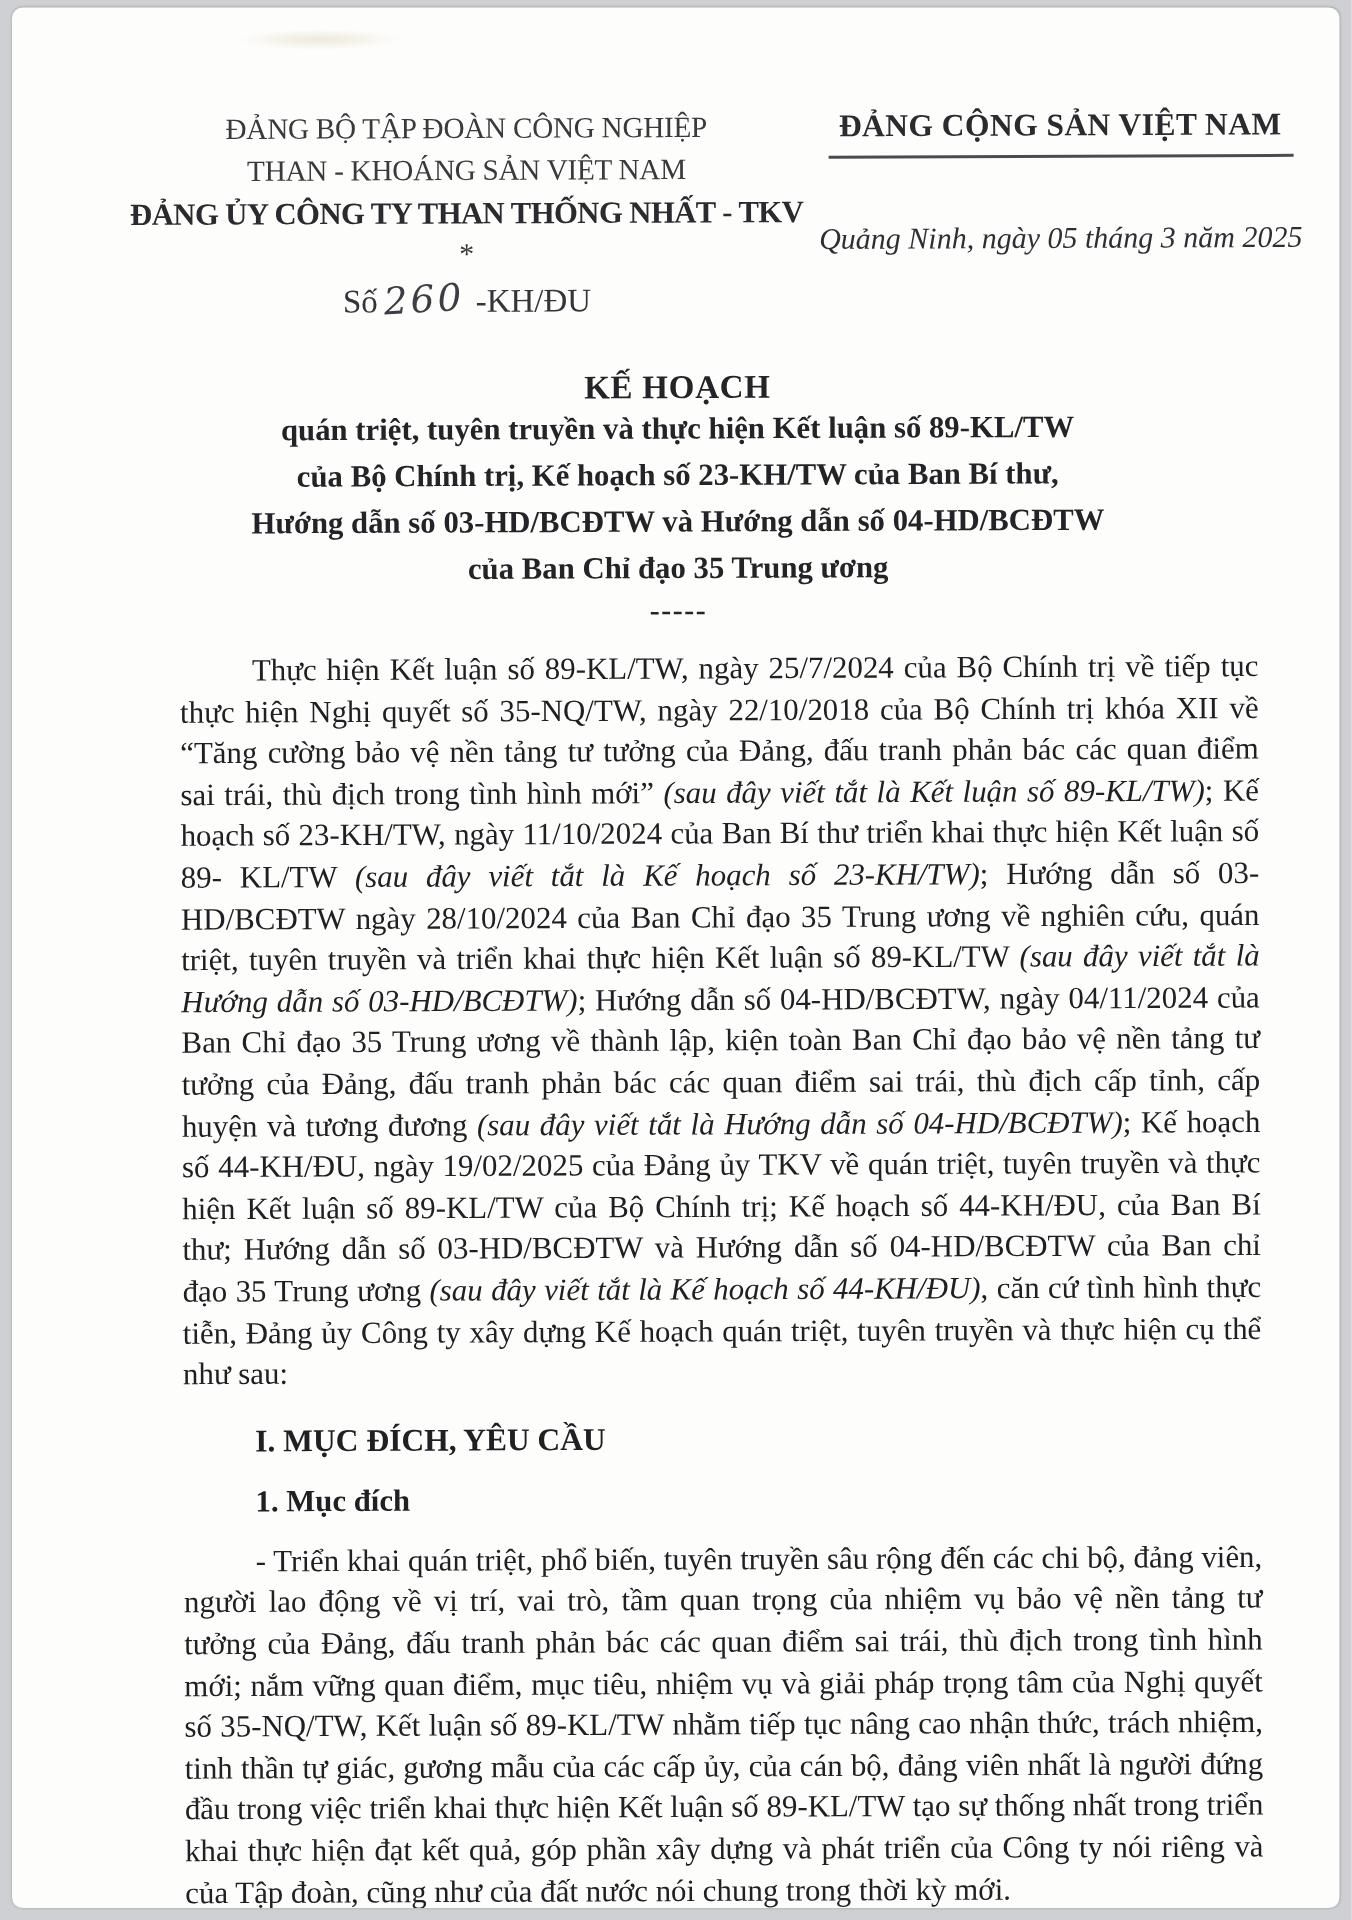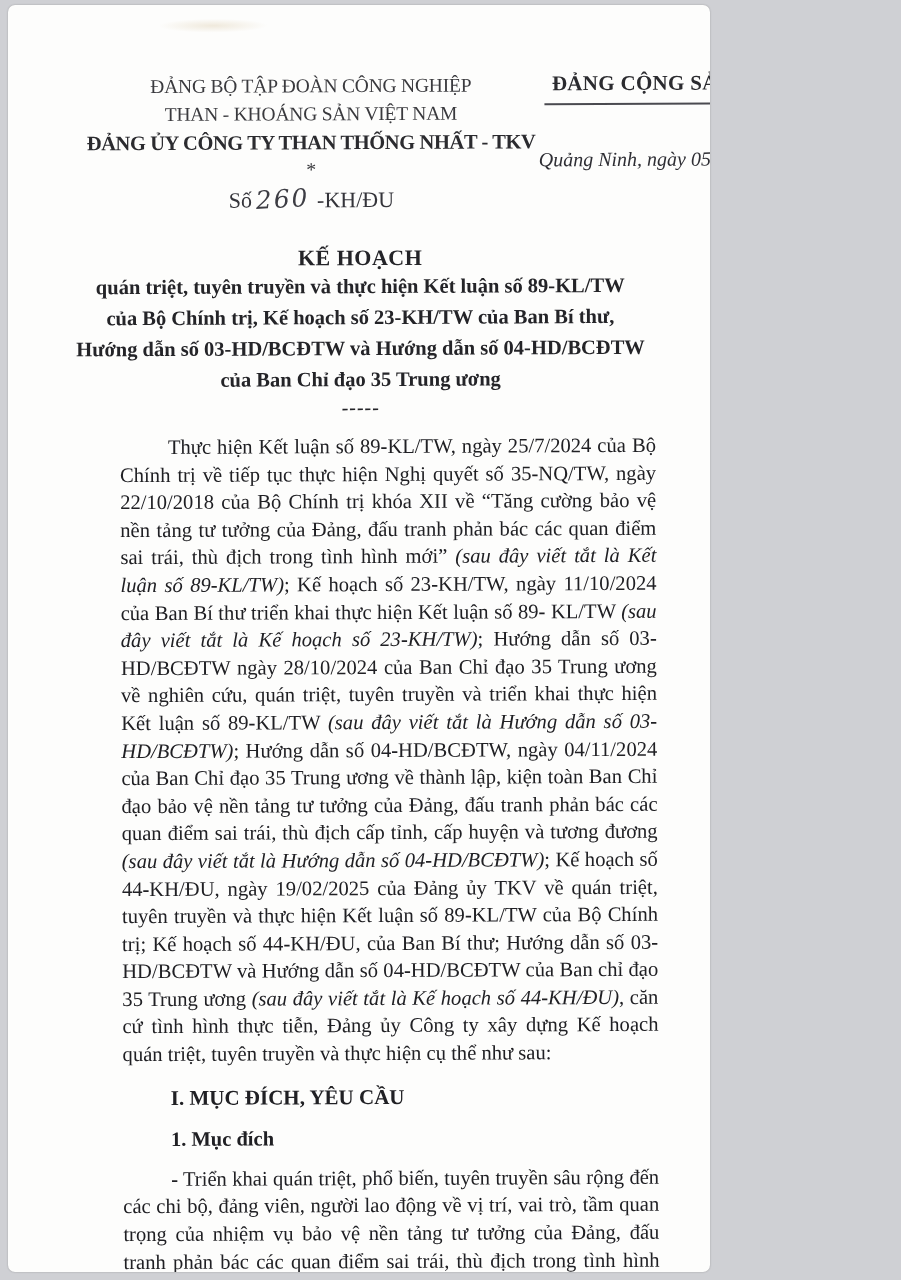--- a/index.html
+++ b/index.html
@@ -7,21 +7,21 @@
     padding: 0;
     width: 901px;
     height: 1280px;
     overflow: hidden;
     background: #cfd0d4;
     font-family: "Liberation Serif", "DejaVu Serif", serif;
   }
   .paper {
     position: absolute;
     left: 8px; top: 5px;
-    width: 702px; height: 1267px;
+    width: 885px; height: 1267px;
     background: #fdfdfc;
     border-radius: 7px;
     box-shadow: 0 0 2px rgba(0,0,0,.25);
     overflow: hidden;
     color: #1f1f23;
   }
   .tilt {
     position: absolute;
     inset: 0;
     transform: rotate(-0.25deg);

